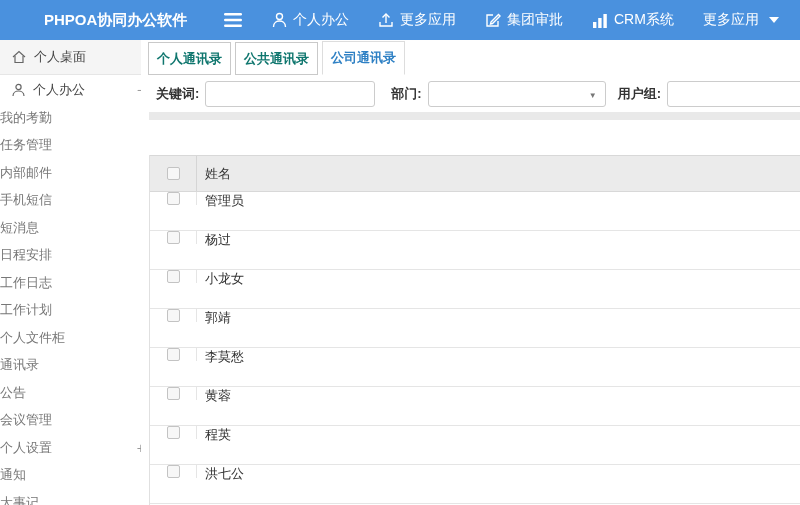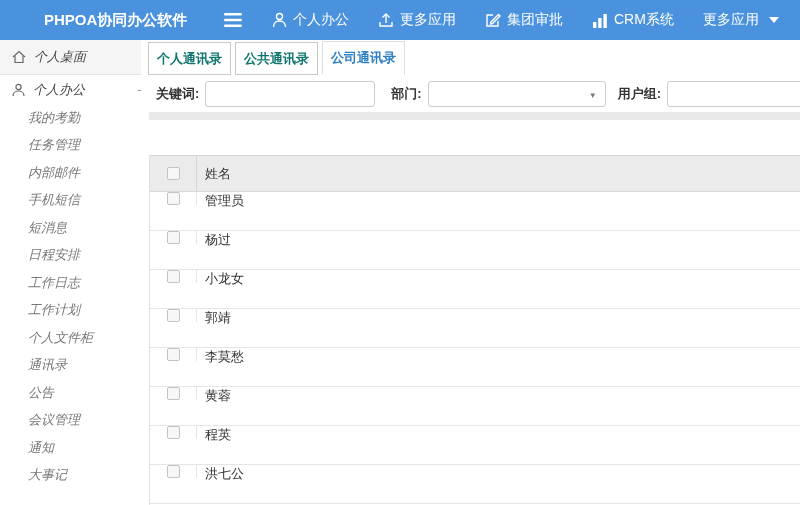--- a/index.html
+++ b/index.html
@@ -12,28 +12,28 @@
   .hd-title { font-size: 15px; font-weight: bold; padding-left: 8px; width: 188px; flex: none; margin-left: 36px; }
   .hd-burger { margin-right: 30px; display: flex; align-items: center; cursor: pointer; }
   .hd-item { display: flex; align-items: center; gap: 6px; margin-right: 29px;
              font-size: 14px; cursor: pointer; white-space: nowrap; }
   .hd-item svg { display: block; }
   .caret-down { width: 0; height: 0; border-left: 5px solid transparent;
                 border-right: 5px solid transparent; border-top: 6px solid #fff; margin-left: 4px; }
 
   
   .sidebar { position: absolute; top: 40px; left: 0; width: 162px; height: 465px;
-             background: #fff; border-right: 1px solid #dcdcdc; overflow: hidden; font-style: italic; }
+             background: #fff; border-right: 1px solid #dcdcdc; overflow: hidden; }
   .sb-desktop { height: 35px; background: #f5f5f5; border-bottom: 1px solid #e6e6e6;
                 display: flex; align-items: center; gap: 8px; padding-left: 12px;
                 font-size: 13px; color: #444; cursor: pointer; }
   .sb-group { height: 29px; display: flex; align-items: center; gap: 8px; padding-left: 12px;
               font-size: 13px; color: #444; cursor: pointer; }
   .sb-toggle { margin-left: auto; margin-right: 16px; color: #999; font-size: 14px; }
-  .sb-sub { height: 27.5px; display: flex; align-items: center; padding-left: 28px;
+  .sb-sub { height: 27.5px; display: flex; align-items: center; 
             font-size: 13px; color: #777; cursor: pointer; }
   .sb-sub .sb-toggle { margin-right: 16px; }
   .sb-icon svg { display: block; }
 
   
   .content { position: absolute; left: 141px; top: 40px; width: 659px; height: 465px;
              overflow: hidden; background: #fff; }
 
   .tabbar { height: 35px; padding-left: 7px; display: flex; align-items: flex-end; }
   .tab { height: 33px; line-height: 31px; padding: 0 8px; font-size: 13px; font-weight: bold;
@@ -183,20 +183,24 @@
   <div class="sb-sub">
       <span>通讯录</span>
     </div>
   <div class="sb-sub">
       <span>公告</span>
     </div>
   <div class="sb-sub">
       <span>会议管理</span>
     </div>
 
+  <div class="sb-sub">
+    <span>个人设置</span>
+    <span class="sb-toggle">+</span>
+  </div>
 
   <div class="sb-sub">
       <span>通知</span>
     </div>
   <div class="sb-sub">
       <span>大事记</span>
     </div>
 </div>
 
 <div class="content">

